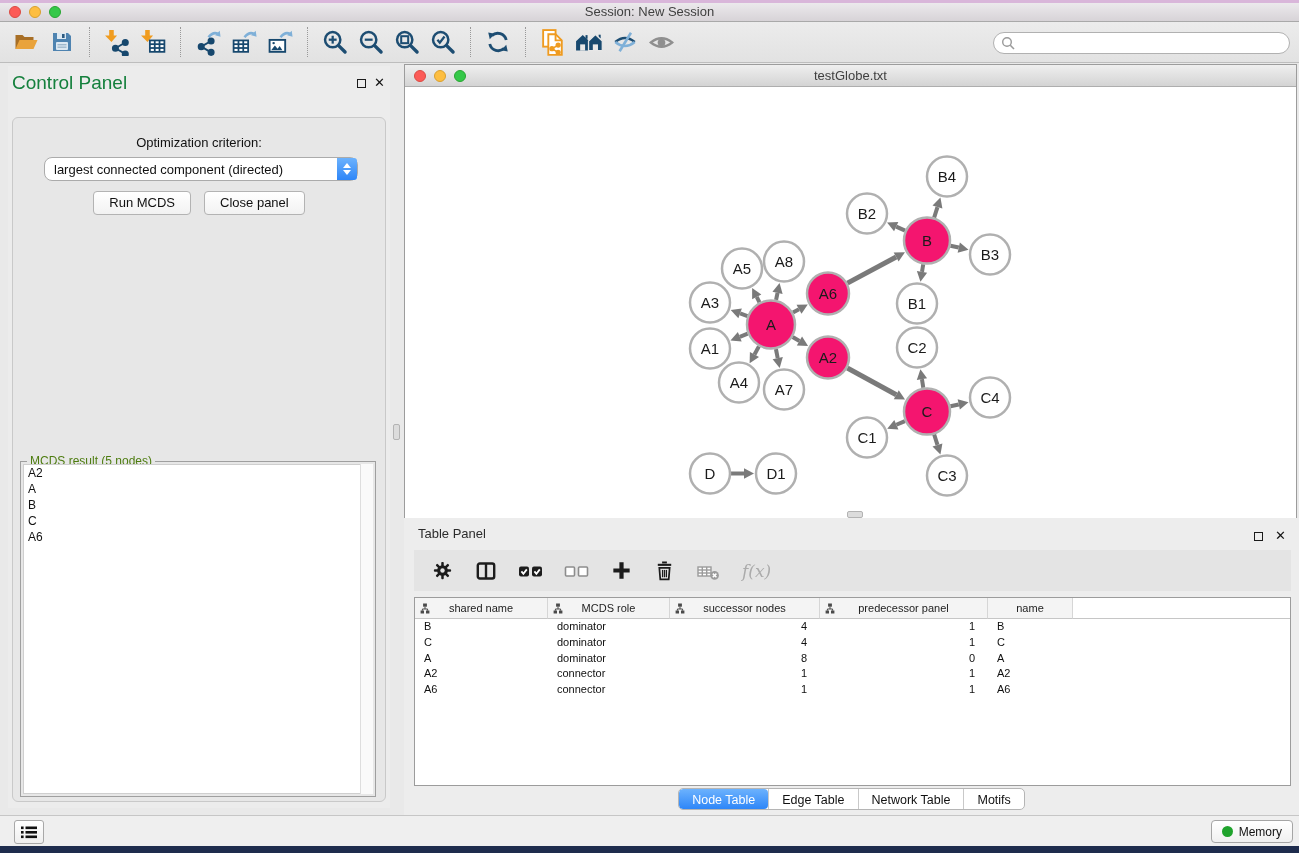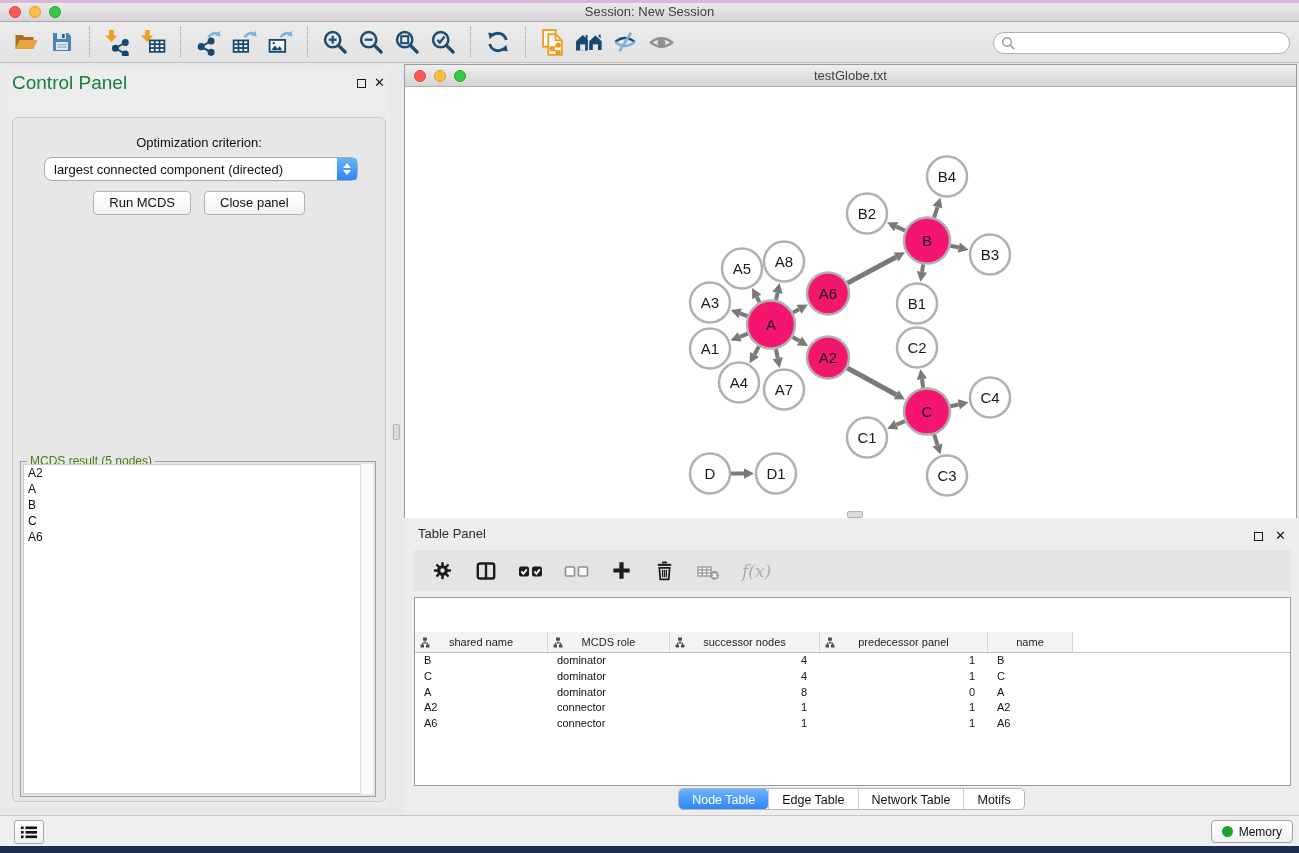--- a/index.html
+++ b/index.html
@@ -88,21 +88,21 @@
   .table-panel { position:absolute; left:404px; top:518px; width:895px; height:297px; background:#ededed; }
   .tp-title { position:absolute; left:14px; top:8px; font-size:13px; color:#2c2c2c; }
   .tp-float { position:absolute; right:36px; top:9px; }
   .tp-close { position:absolute; right:13px; top:8px; }
   .tp-toolbar { position:absolute; left:10px; right:8px; top:32px; height:41px; background:#e4e4e4;
     display:flex; align-items:center; gap:20px; padding-left:17px; }
   .tp-tool { display:flex; align-items:center; justify-content:center; }
   .fx-label { font-family:"DejaVu Serif", serif; font-style:italic; font-size:17px; color:#ababab; }
   .tp-table { position:absolute; left:10px; right:8px; top:79px; height:189px; background:#fff;
     border:1px solid #9c9c9c; overflow:hidden; }
-  .thead { display:flex; height:21px;margin-top:34px; }
+  .thead { display:flex; height:21px; }
   .th { position:relative; background:#f4f4f4; border-right:1px solid #d6d6d6; border-bottom:1px solid #c6c6c6;
     display:flex; align-items:center; justify-content:center; font-size:11px; color:#1d1d1d; }
   .th .hicon { position:absolute; left:5px; top:5px; }
   .th-filler { flex:1; background:#fff; border-bottom:1px solid #c6c6c6; }
   .tr { display:flex; height:15.8px; }
   .td { font-size:11px; color:#101010; line-height:15.8px; padding:0 9px; white-space:nowrap; overflow:hidden; }
   .td.right { text-align:right; padding-right:13px; }
   .tp-tabs { position:absolute; left:0; right:0; top:270px; display:flex; justify-content:center; }
 
   

